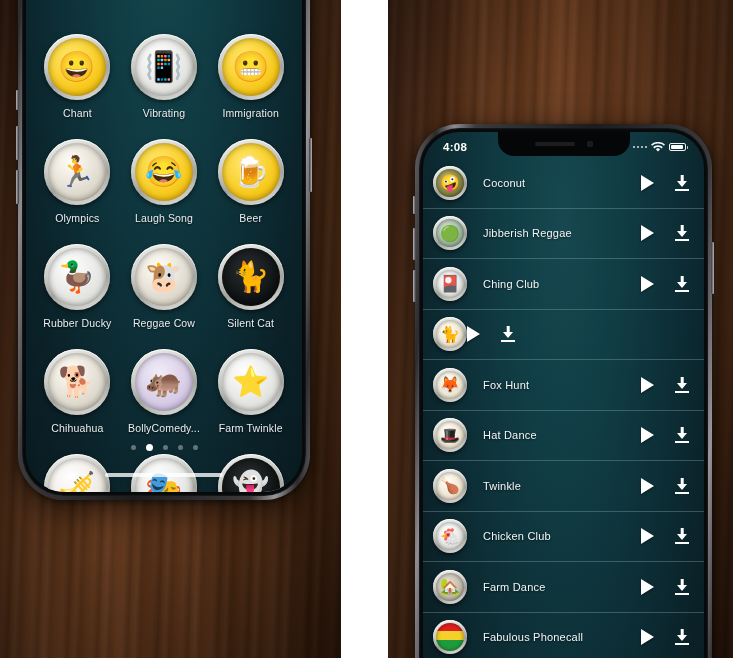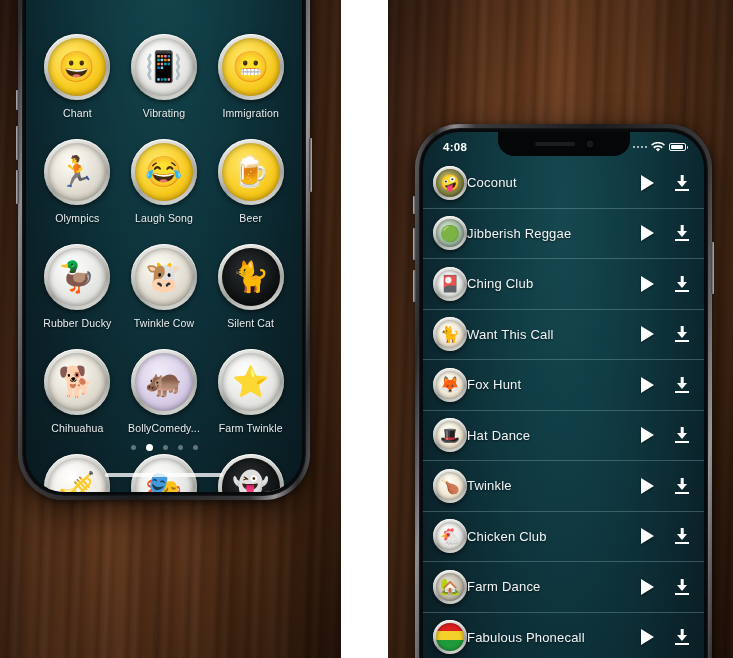--- a/index.html
+++ b/index.html
@@ -141,21 +141,21 @@
   .row-av {
     width:34px; height:34px; border-radius:50%; flex:0 0 34px;
     background: linear-gradient(160deg,#f6f6f3 0%, #cacac5 40%, #9d9d98 64%, #ededea 100%);
     padding:3px;
     box-shadow:0 2px 4px rgba(0,0,0,0.55), inset 0 1px 1px rgba(255,255,255,0.85);
     display:flex; align-items:center; justify-content:center;
   }
   .row-face { width:100%; height:100%; border-radius:50%; overflow:hidden;
               display:flex; align-items:center; justify-content:center; font-size:16px;
               box-shadow: inset 0 0 4px rgba(0,0,0,0.45); }
-  .row-title { flex:1; color:#f2f6f7; font-size:13px;
+  .row-title { flex:1; margin-left:16px; color:#f2f6f7; font-size:11px;
                letter-spacing:.2px; text-shadow:0 1px 2px rgba(0,0,0,.6); }
   .row-acts { display:flex; align-items:center; gap:20px; }
   .ico-play { width:0; height:0; border-left:13px solid #fff;
               border-top:8px solid transparent; border-bottom:8px solid transparent;
               filter: drop-shadow(0 1px 1px rgba(0,0,0,.5)); }
   .ico-dl { width:16px; height:16px; position:relative; }
   .ico-dl .shaft { position:absolute; left:50%; top:0; transform:translateX(-50%);
                    width:2.6px; height:8px; background:#fff; }
   .ico-dl .head { position:absolute; left:50%; top:6px; transform:translateX(-50%);
                   width:0; height:0; border-top:6px solid #fff;
@@ -250,21 +250,21 @@
                     </div>
                   </div>
                   <div class="tile-label">Rubber Ducky</div>
                 </div>
                 <div class="tile">
                   <div class="tile-ring">
                     <div class="tile-face f-brownw">
                       <span>🐮</span>
                     </div>
                   </div>
-                  <div class="tile-label">Twinkle Cow</div>
+                  <div class="tile-label">Reggae Cow</div>
                 </div>
                 <div class="tile">
                   <div class="tile-ring">
                     <div class="tile-face f-dark">
                       <span>🐈</span>
                     </div>
                   </div>
                   <div class="tile-label">Silent Cat</div>
                 </div>
                 <div class="tile">
@@ -417,21 +417,20 @@
                     <span class="base"></span>
                   </span>
                 </div>
               </div>
               <div class="row">
                 <div class="row-av">
                   <div class="row-face f-cream">
                     <span>🐈</span>
                   </div>
                 </div>
-                <div class="row-title">Want This Call</div>
                 <div class="row-acts">
                   <span class="ico-play"></span>
                   <span class="ico-dl">
                     <span class="shaft"></span>
                     <span class="head"></span>
                     <span class="base"></span>
                   </span>
                 </div>
               </div>
               <div class="row">

